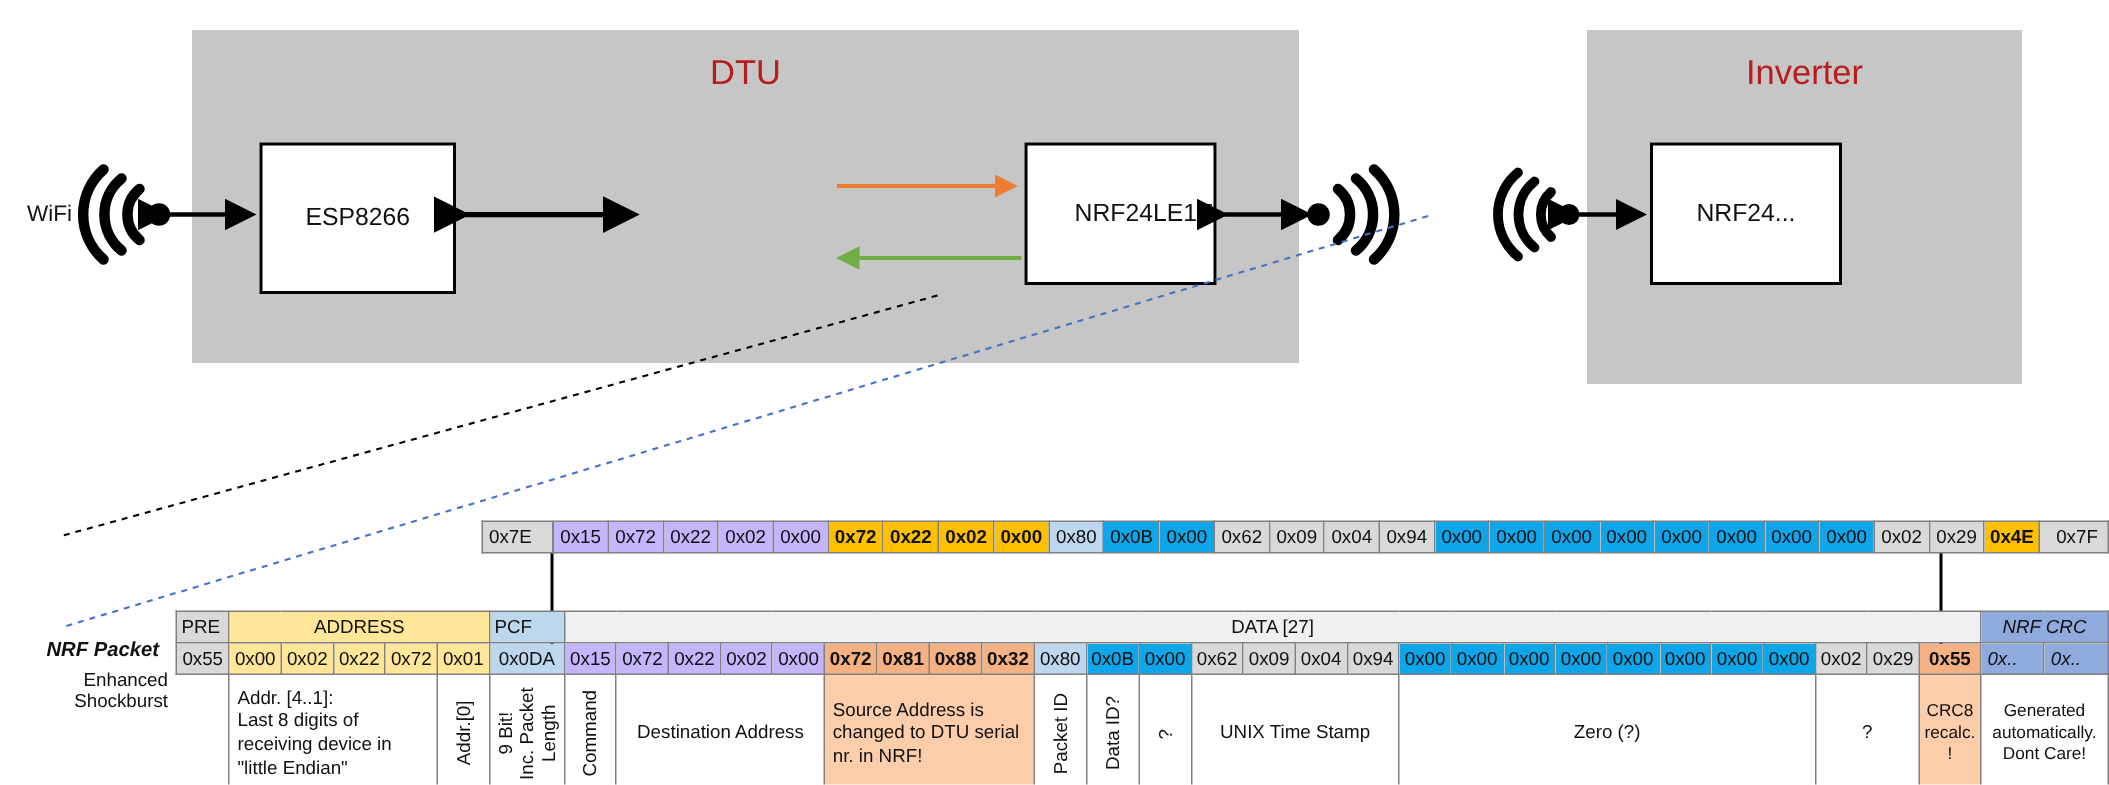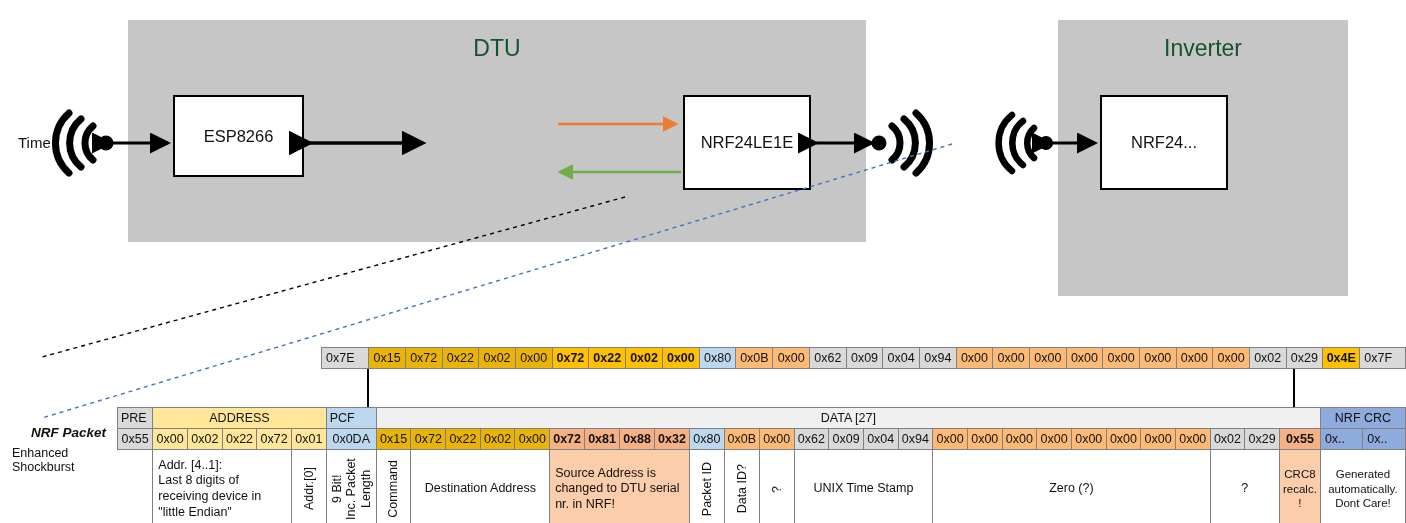--- a/index.html
+++ b/index.html
@@ -2,41 +2,41 @@
 <html><head>
 <meta charset="utf-8">
 <style>
   html,body{margin:0;padding:0;background:#ffffff;}
   body{width:1406px;height:523px;position:relative;overflow:hidden;
        font-family:"Liberation Sans","DejaVu Sans",sans-serif;color:#1a1a1a;}
   #stage{position:absolute;left:0;top:0;width:1406px;height:523px;}
 
   
   .enclosure{position:absolute;background:#c6c6c6;}
-  .enc-title{position:absolute;width:100%;text-align:center;font-size:23px;color:#14532d;}
+  .enc-title{position:absolute;width:100%;text-align:center;font-size:23px;color:#b91c1c;}
   .chip{position:absolute;background:#ffffff;border:2.5px solid #000;box-sizing:border-box;
         display:flex;align-items:center;justify-content:center;font-size:16.5px;color:#111;}
   .lbl-wifi{position:absolute;font-size:15px;color:#111;}
 
   svg.ovl{position:absolute;left:0;top:0;width:1406px;height:523px;overflow:visible;
           pointer-events:none;}
 
   
   .tbl{position:absolute;border-collapse:collapse;table-layout:fixed;}
   .tbl td{border:1px solid #808080;font-size:12.5px;color:#111;text-align:center;
           padding:0;height:20px;line-height:20px;white-space:nowrap;overflow:hidden;}
   .hdr{height:19px;line-height:19px;}
   .g-gray{background:#d9d9d9;}
   .g-gray-l{background:#f0f0f0;}
-  .g-green{background:#eab308;}
-  .g-green-l{background:#fdba74;}
+  .g-green{background:#c4b5fd;}
+  .g-green-l{background:#0ea5e9;}
   .g-yellow{background:#ffe699;}
   .g-amber{background:#ffc000;font-weight:bold;}
   .g-blue{background:#bdd7ee;}
-  .g-blue-d{background:#8faadc;}
+  .g-blue-d{background:#8faadc;font-style:italic;}
   .g-salmon{background:#f4b183;font-weight:bold;}
   .g-salmon-l{background:#fbcdab;}
   .g-white{background:#ffffff;}
   .desc td{height:74px;line-height:1.25;font-size:12.5px;vertical-align:middle;
            padding:2px 3px;white-space:normal;}
   .vert{writing-mode:vertical-rl;transform:rotate(180deg);
         display:inline-block;line-height:1.15;text-align:center;}
   .vwrap{height:72px;display:flex;align-items:center;justify-content:center;}
   .rowlabel{position:absolute;font-size:13.5px;font-weight:bold;font-style:italic;
             color:#111;text-align:right;}
@@ -45,35 +45,35 @@
 </style>
 </head>
 <body>
 
 <div id="stage">
 
   <div class="enclosure" style="left:128px;top:20px;width:738px;height:222px;">
     <div class="enc-title" style="top:15px;">DTU</div>
   </div>
 
-  <div class="chip" style="left:173px;top:95px;width:131px;height:82px;">
+  <div class="chip" style="left:173px;top:95px;width:131px;height:101px;">
     <span>ESP8266</span>
   </div>
-  <div class="chip" style="left:683px;top:95px;width:128px;height:95px;">
+  <div class="chip" style="left:683px;top:95px;width:128px;height:95px;justify-content:flex-end;">
     <span>NRF24LE1E</span>
   </div>
 
-  <div class="enclosure" style="left:1058px;top:20px;width:290px;height:276px;">
+  <div class="enclosure" style="left:1058px;top:20px;width:290px;height:236px;">
     <div class="enc-title" style="top:15px;">Inverter</div>
   </div>
   <div class="chip" style="left:1100px;top:95px;width:128px;height:95px;">
     <span>NRF24...</span>
   </div>
 
-  <div class="lbl-wifi" style="left:18px;top:134px;">Time</div>
+  <div class="lbl-wifi" style="left:18px;top:134px;">WiFi</div>
 
   <svg class="ovl" viewBox="0 0 1406 523">
     <defs>
       <marker id="ahK" markerWidth="7" markerHeight="7" refX="6" refY="3.5" orient="auto" markerUnits="strokeWidth">
         <path d="M0,0 L7,3.5 L0,7 z" fill="#000"></path>
       </marker>
       <marker id="ahKs" markerWidth="7" markerHeight="7" refX="1" refY="3.5" orient="auto-start-reverse" markerUnits="strokeWidth">
         <path d="M7,0 L0,3.5 L7,7 z" fill="#000"></path>
       </marker>
       <marker id="ahO" markerWidth="6" markerHeight="6" refX="5" refY="3" orient="auto" markerUnits="strokeWidth">
@@ -147,27 +147,27 @@
           <td class="g-green-l" style="width: 38px;">0x00</td>
           <td class="g-green-l" style="width: 38px;">0x00</td>
           <td class="g-green-l" style="width: 38px;">0x00</td>
           <td class="g-green-l" style="width: 38px;">0x00</td>
           <td class="g-green-l" style="width: 38px;">0x00</td>
           <td class="g-green-l" style="width: 38px;">0x00</td>
           <td class="g-green-l" style="width: 38px;">0x00</td>
           <td class="g-gray" style="width: 38px;">0x02</td>
           <td class="g-gray" style="width: 38px;">0x29</td>
           <td class="g-amber" style="width: 38px;">0x4E</td>
-          <td class="g-gray" style="width:44px;text-align:left;padding-left:4px;">0x7F</td>
+          <td class="g-gray" style="width:44px;text-align:center;padding-left:4px;">0x7F</td>
     </tr>
   </tbody>
     </table>
 
   <div class="rowlabel" style="left:0px;top:425px;width:106px;">NRF Packet</div>
-  <div class="rowlabel plain" style="left:0px;top:446px;width:110px;text-align:left;padding-left:12px;">Enhanced Shockburst</div>
+  <div class="rowlabel plain" style="left:0px;top:446px;width:110px;text-align:right;padding-left:2px;">Enhanced Shockburst</div>
 
   <table class="tbl" style="left:117px;top:407px;">
 
     <tbody>
         <tr>
       <td class="hdr g-gray" style="width:35px;text-align:left;padding-left:3px;">PRE</td>
       <td class="hdr g-yellow" colspan="5" style="width:152px;">ADDRESS</td>
       <td class="hdr g-blue" style="width:36px;text-align:left;padding-left:3px;">PCF</td>
       <td class="hdr g-gray-l" colspan="27" style="width:1026px;">DATA [27]</td>
       <td class="hdr g-blue-d" colspan="2" style="width:80px;">NRF CRC</td>

